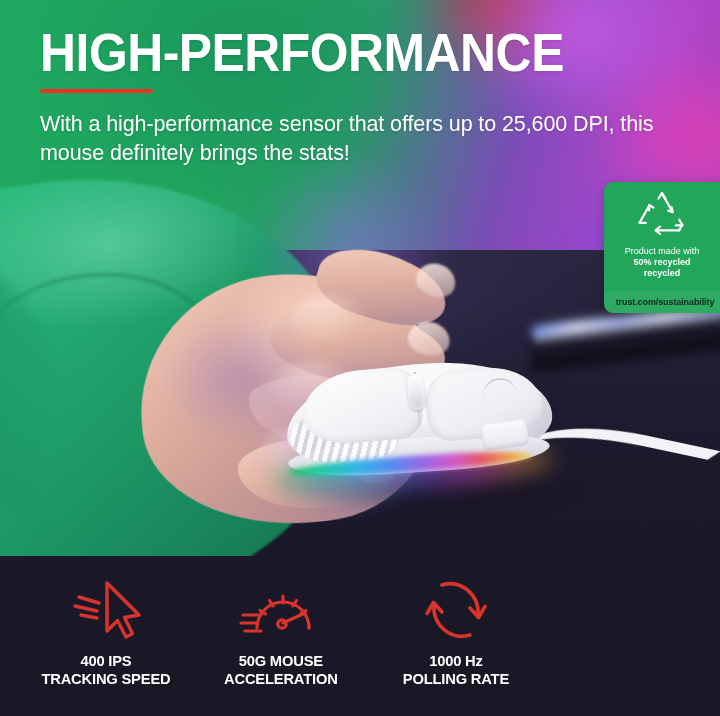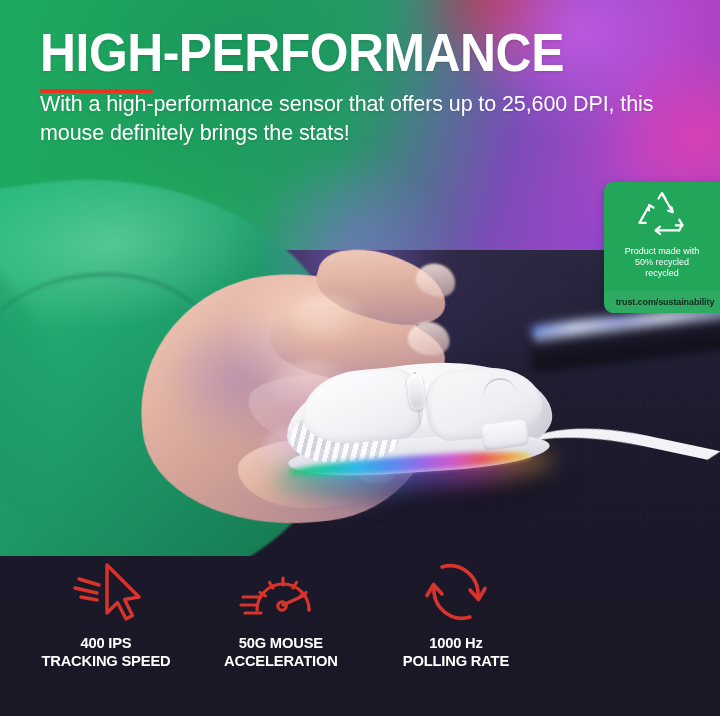--- a/index.html
+++ b/index.html
@@ -308,21 +308,21 @@
     white-space:nowrap;
     text-shadow:0 1px 3px rgba(0,0,0,.12);
   }
   .rule {
     position:absolute; left:40px; top:89px;
     width:113px; height:4px;
     background:#ef3124;
     border-radius:2px;
   }
   .subtitle {
-    position:absolute; left:40px; top:90px;
+    position:absolute; left:40px; top:110px;
     width:640px;
     font-size:21.5px;
     font-weight:300;
     line-height:1.33;
     color:#ffffff;
     letter-spacing:-0.1px;
     text-shadow:0 1px 3px rgba(0,0,0,.14);
   }
 
   
@@ -343,21 +343,21 @@
   .badge-icon { margin-top:9px; }
   .badge-text {
     margin-top:5px;
     text-align:center;
     color:#ffffff;
     font-size:9px;
     line-height:1.22;
     padding:0 5px;
   }
   .badge-text .reg  { font-weight:400; display:block; }
-  .badge-text .bold { font-weight:400; display:block; }
+  .badge-text .bold { font-weight:700; display:block; }
   .badge-url {
     position:absolute; left:0; bottom:0;
     width:116px; height:22px;
     background:#2faa63;
     display:flex; align-items:center; justify-content:center;
     color:#0d2b1c;
     font-size:9px;
     font-weight:700;
     letter-spacing:-0.1px;
     padding-left:6px;
@@ -382,20 +382,21 @@
   .feature-row {
     position:absolute; left:0; top:0;
     width:720px; height:160px;
     display:flex;
     padding-left:18px;
   }
   .feature {
     width:175px;
     display:flex; flex-direction:column;
     align-items:center;
+    margin-top:18px;
   }
   .feature-icon { height:72px; display:flex; align-items:center; justify-content:center; }
   .feature-label {
     margin-top:6px;
     text-align:center;
     color:#ffffff;
     font-size:15.5px;
     font-weight:700;
     line-height:1.16;
     letter-spacing:-0.2px;

